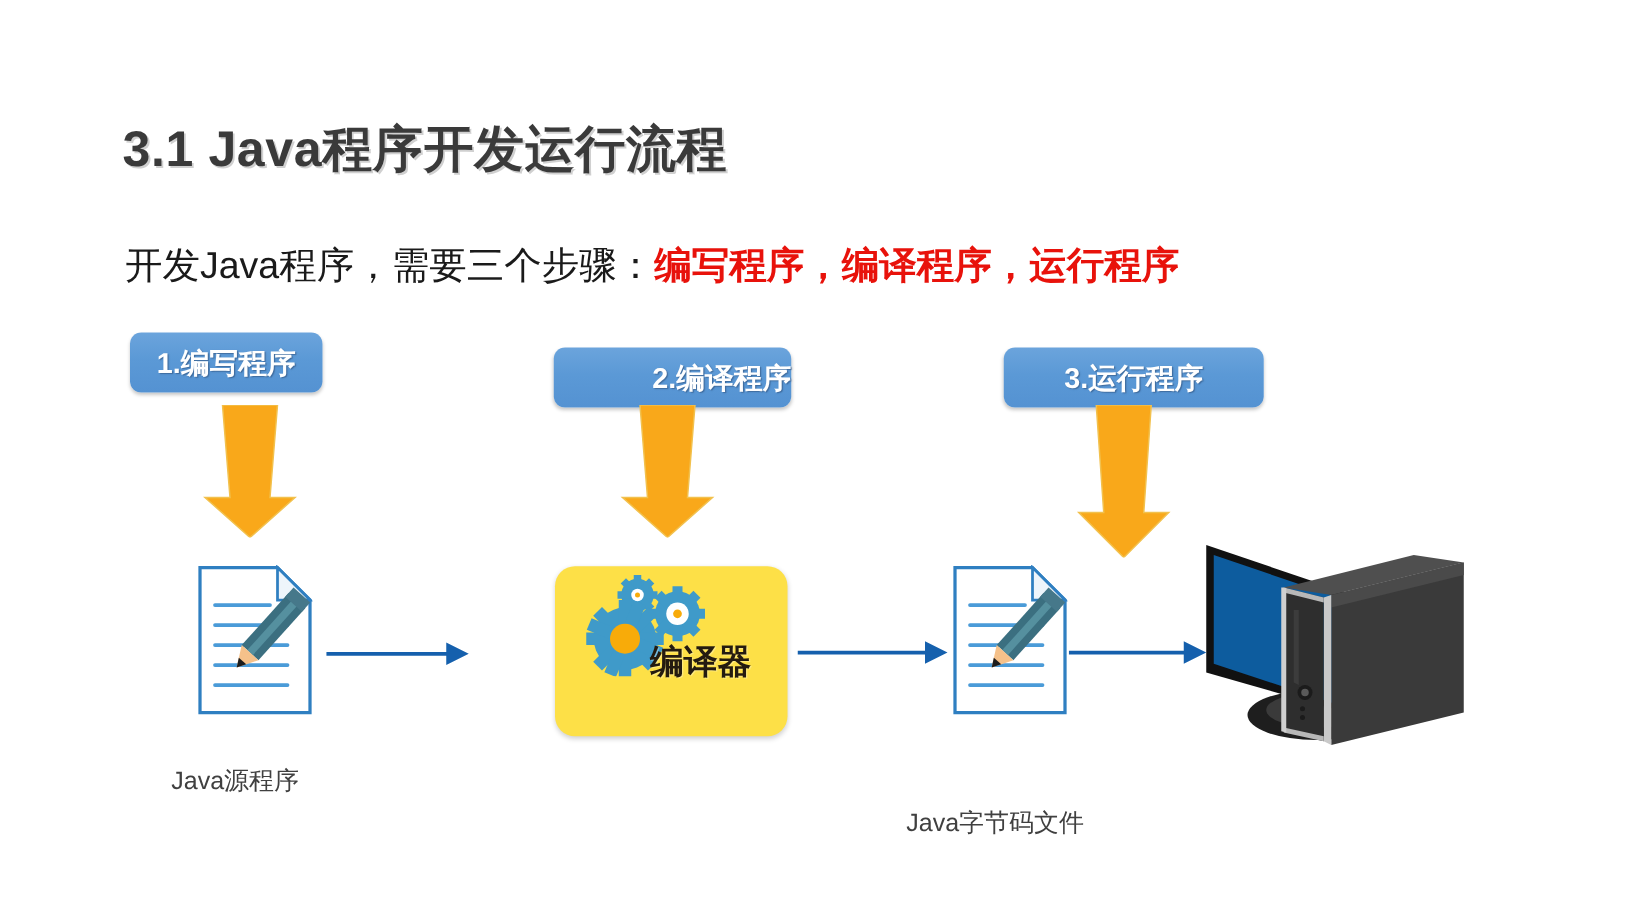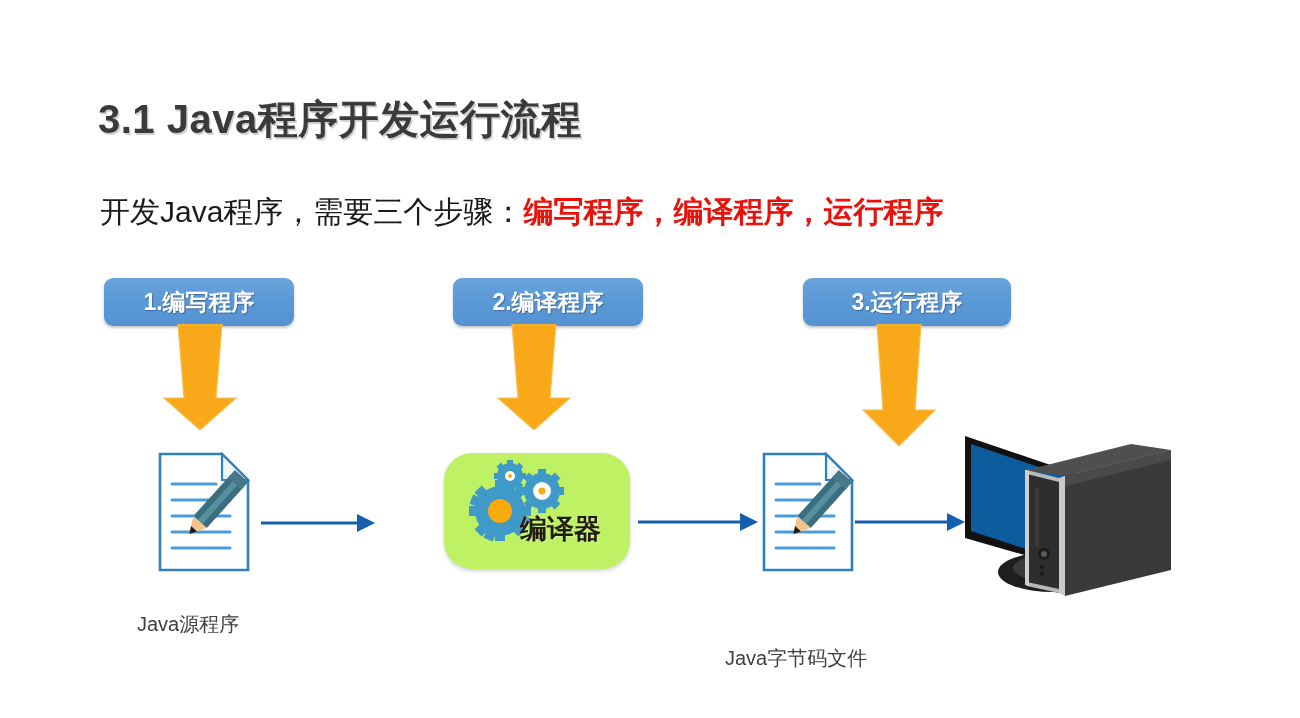--- a/index.html
+++ b/index.html
@@ -59,22 +59,22 @@
     box-shadow: 0 2px 3px rgba(0,0,0,0.22);
     color: #ffffff;
     font-size: 23px;
     font-weight: bold;
     display: flex;
     align-items: center;
     justify-content: center;
     text-shadow: 1px 1px 1px rgba(40,70,110,0.55);
     white-space: nowrap;
   }
-  #step-box-1 { left: 104px; top: 278px; width: 190px; justify-content: center; }
-  #step-box-2 { left: 453px; top: 278px; width: 190px; }
+  #step-box-1 { left: 104px; top: 266px; width: 154px; justify-content: center; }
+  #step-box-2 { left: 443px; top: 278px; width: 190px; justify-content: flex-end; }
   #step-box-3 { left: 803px; top: 278px; width: 208px; justify-content: center; }
 
   
   .down-arrow {
     position: absolute;
     width: 76px;
   }
   #down-arrow-1 { left: 162px; top: 324px; height: 106px; }
   #down-arrow-2 { left: 496px; top: 324px; height: 106px; }
   #down-arrow-3 { left: 861px; top: 324px; height: 122px; }
@@ -92,23 +92,23 @@
   #doc-icon-1 { left: 158px; top: 452px; }
   #doc-icon-2 { left: 762px; top: 452px; }
   .doc-icon svg { display: block; width: 100%; height: 100%; }
 
   
   #compiler-box {
     position: absolute;
     left: 444px;
     top: 453px;
     width: 186px;
-    height: 116px;
-    border-radius: 28px;
-    background: #bef264;
+    height: 136px;
+    border-radius: 16px;
+    background: #fde047;
     box-shadow: 0 2px 4px rgba(0,0,0,0.18);
   }
   #compiler-gears {
     position: absolute;
     left: 22px;
     top: 6px;
     width: 110px;
     height: 82px;
   }
   #compiler-gears svg { display: block; width: 100%; height: 100%; }

